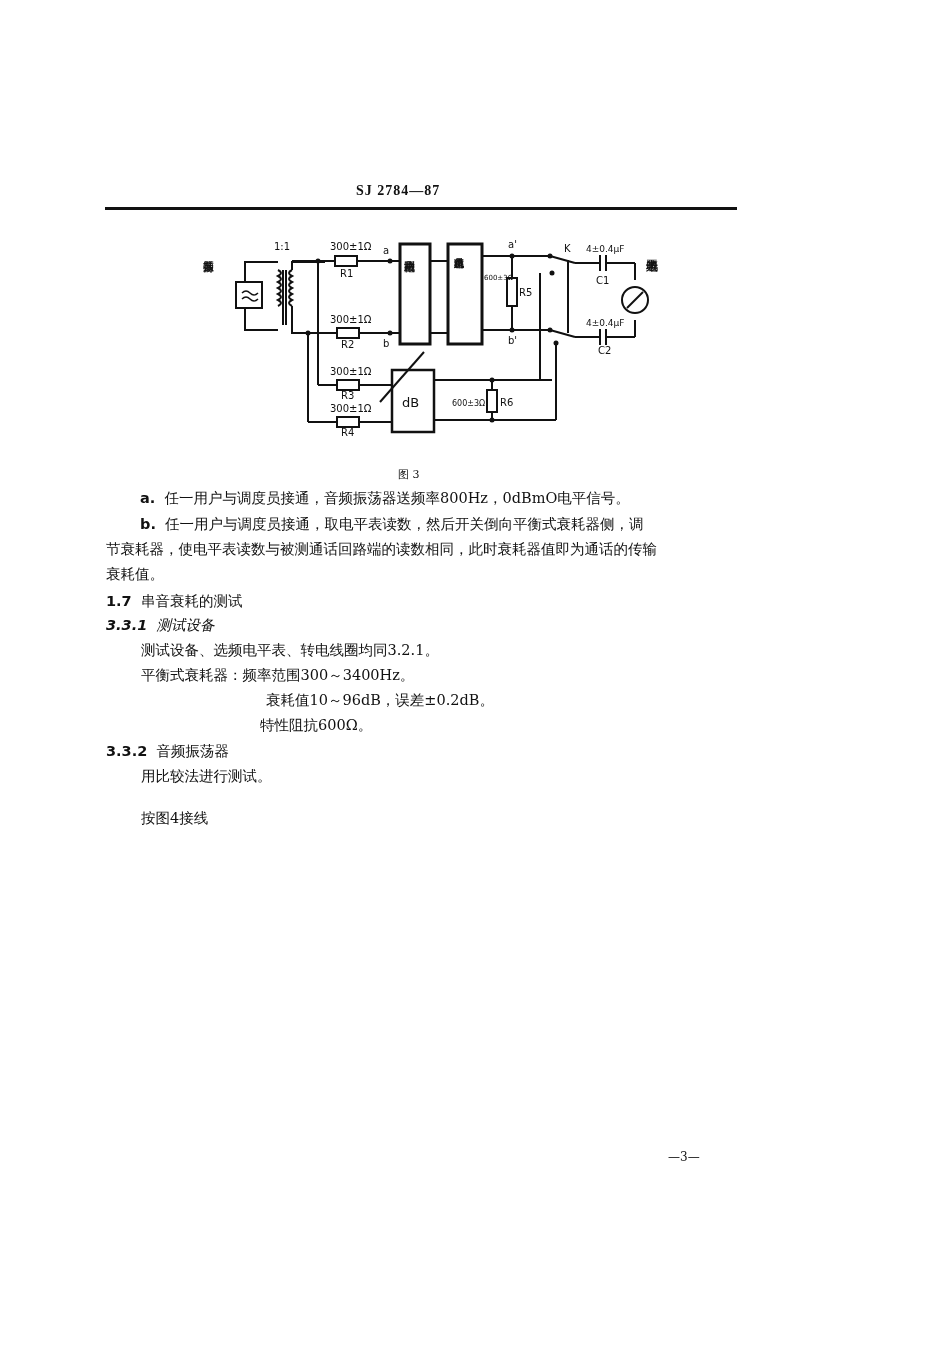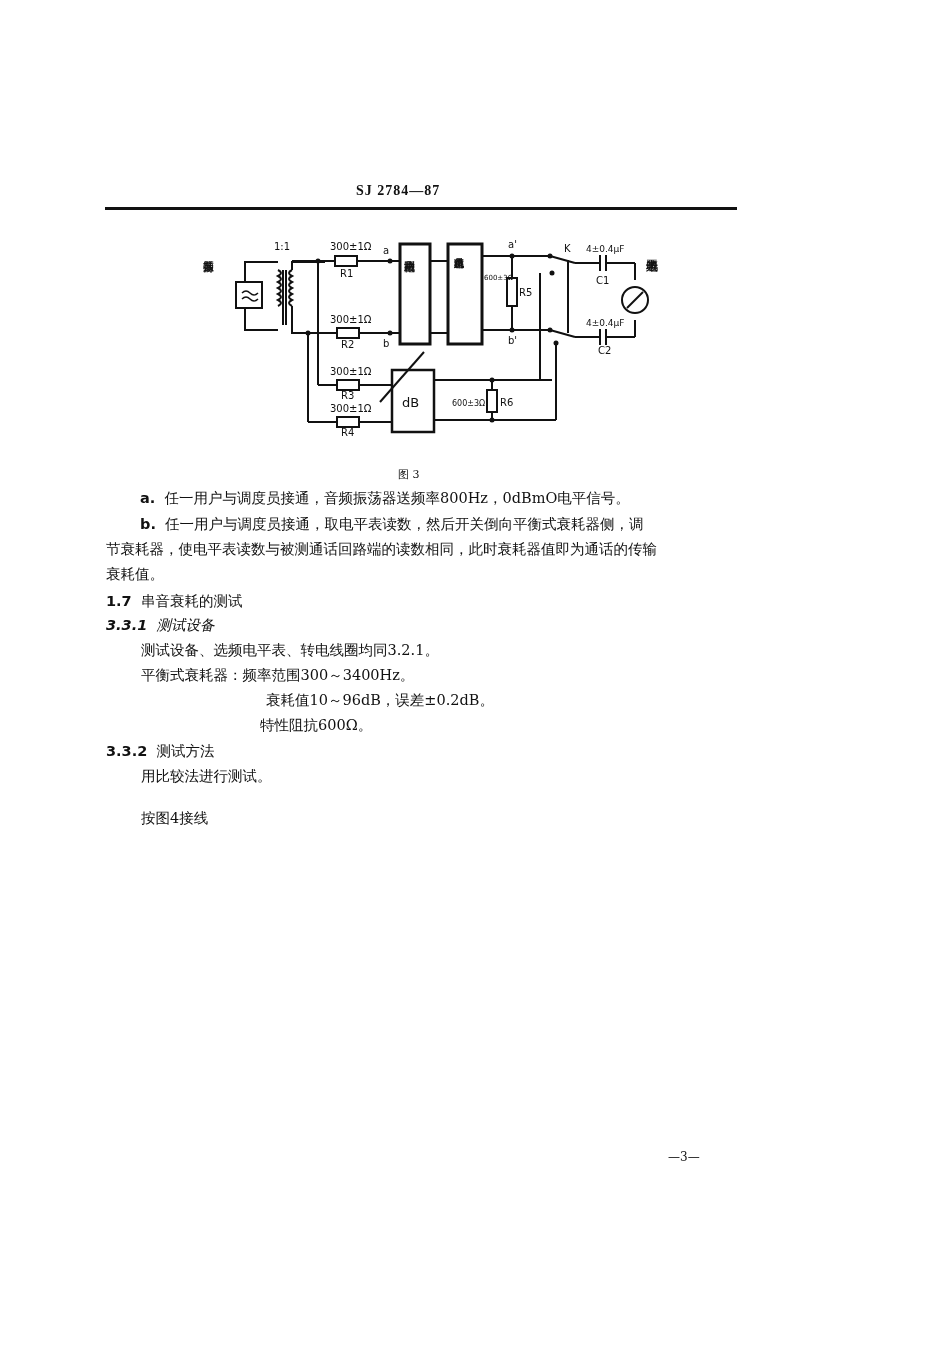--- a/index.html
+++ b/index.html
@@ -143,17 +143,17 @@
 <div class="p" style="top:539px;left:106px;">节衰耗器，使电平表读数与被测通话回路端的读数相同，此时衰耗器值即为通话的传输</div>
 <div class="p" style="top:564px;left:106px;">衰耗值。</div>
 
 <div class="p" style="top:591px;left:106px;"><span class="b">1.7</span>&nbsp;&nbsp;<span>串音衰耗的测试</span></div>
 <div class="p" style="top:615px;left:106px;font-style:italic;"><span class="b">3.3.1</span>&nbsp;&nbsp;<span>测试设备</span></div>
 <div class="p" style="top:640px;left:141px;">测试设备、选频电平表、转电线圈均同3.2.1。</div>
 <div class="p" style="top:665px;left:141px;">平衡式衰耗器：频率范围300～3400Hz。</div>
 <div class="p" style="top:690px;left:266px;">衰耗值10～96dB，误差±0.2dB。</div>
 <div class="p" style="top:715px;left:260px;">特性阻抗600Ω。</div>
 
-<div class="p" style="top:741px;left:106px;"><span class="b">3.3.2</span>&nbsp;&nbsp;<span>测试方法</span></div>
+<div class="p" style="top:741px;left:106px;"><span class="b">3.3.2</span>&nbsp;&nbsp;<span>音频振荡器</span></div>
 <div class="p" style="top:766px;left:141px;">用比较法进行测试。</div>
 <div class="p" style="top:808px;left:141px;">按图4接线</div>
 
 <div class="pn">—3—</div>
 
 </body></html>

